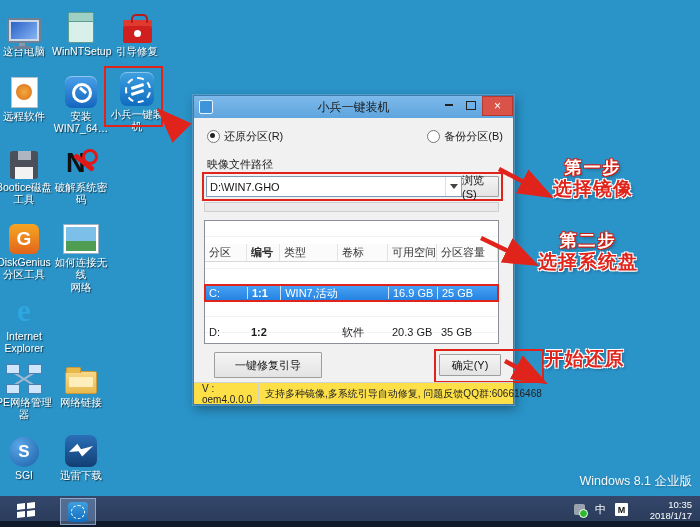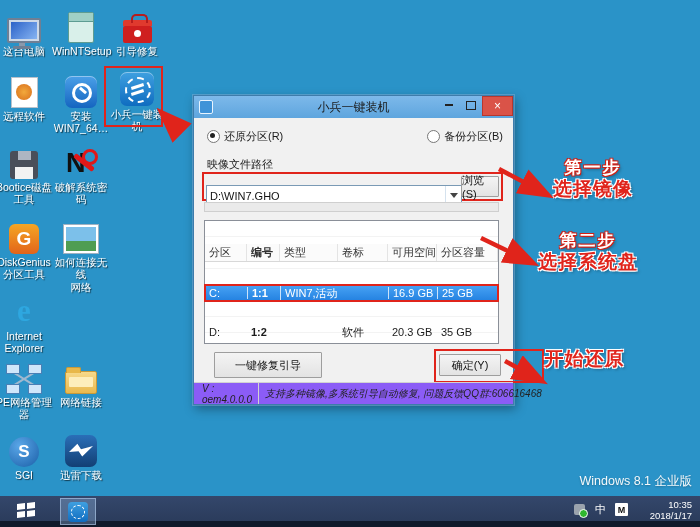--- a/index.html
+++ b/index.html
@@ -73,43 +73,43 @@
   .winbtns{position:absolute;right:0;top:0;height:22px;display:flex;}
   .winbtn{width:22px;height:18px;margin-top:0;display:flex;align-items:center;justify-content:center;}
   .winbtn .minbar{width:8px;height:2px;background:#222;}
   .winbtn .maxbox{width:8px;height:7px;border:1px solid #222;}
   .closebtn{width:29px;height:18px;background:#da5348;border:1px solid #b8372e;color:#fff;font-size:12px;
     display:flex;align-items:center;justify-content:center;line-height:1;}
   .radio{position:absolute;display:flex;align-items:center;gap:4px;}
   .rdot{width:11px;height:11px;border:1px solid #777;border-radius:50%;background:#fff;position:relative;}
   .rdot.on::after{content:"";position:absolute;left:2px;top:2px;width:5px;height:5px;background:#222;border-radius:50%;}
   .redgroup{position:absolute;left:8px;top:76px;width:297px;height:25px;border:2px solid #e0241b;background:#f1f1f1;}
-  .combo{position:absolute;left:2px;top:2px;width:254px;height:19px;background:#fff;border:1px solid #7a9ab5;display:flex;align-items:center;margin-top:9px;}
+  .combo{position:absolute;left:2px;top:2px;width:254px;height:19px;background:#fff;border:1px solid #7a9ab5;display:flex;align-items:center;}
   .combo .ctext{flex:1;padding-left:3px;font-size:11px;color:#111;}
   .combo .carrow{width:15px;height:100%;display:flex;align-items:center;justify-content:center;border-left:1px solid #d5e2ee;}
   .tri-down{width:0;height:0;border-left:4px solid transparent;border-right:4px solid transparent;border-top:5px solid #444;}
   .btn{background:linear-gradient(180deg,#f4f4f4,#e3e3e3);border:1px solid #9e9e9e;border-radius:1px;
     display:flex;align-items:center;justify-content:center;font-size:11px;color:#111;}
   .browse{position:absolute;right:2px;top:2px;width:36px;height:19px;}
   .pstrip{position:absolute;left:10px;top:106px;width:293px;height:8px;background:#eaeaea;border:1px solid #cfcfcf;}
   .ptable{position:absolute;left:10px;top:124px;width:293px;height:122px;background:#fff;border:1px solid #8a8f98;
     background-image:repeating-linear-gradient(180deg,#fff 0,#fff 15px,#f3f3f3 15px,#f3f3f3 16px);}
   .trow{display:flex;height:16px;align-items:center;margin-top:23px;}
   .thead{height:17px;background:#fbfbfb;border-bottom:1px solid #d8d8d8;color:#333;}
   .thead .tc{border-right:1px solid #e4e4e4;height:100%;display:flex;align-items:center;}
   .tc{padding-left:4px;box-sizing:border-box;overflow:hidden;white-space:nowrap;}
-  .c0{width:42px;} .c1{width:33px;font-weight:bold;} .c2{width:58px;} .c3{width:50px;} .c4{width:49px;} .c5{width:61px;}
+  .c0{width:42px;} .c1{width:33px;font-weight:bold;} .c2{width:58px;text-align:center;} .c3{width:50px;} .c4{width:49px;} .c5{width:61px;}
   .rowsel{background:linear-gradient(180deg,#48a3f5,#2381e0);color:#fff;outline:2px solid #e0241b;outline-offset:-1px;}
   .rowsel .tc{border-left:1px solid rgba(255,255,255,.75);}
   .rowsel .tc.c0{border-left:none;}
   .fixbtn{position:absolute;left:20px;top:256px;width:106px;height:24px;}
   .okframe{position:absolute;left:240px;top:253px;width:70px;height:30px;border:2px solid #e0241b;padding-left:36px;}
   .okbtn{position:absolute;left:3px;top:3px;width:60px;height:20px;}
-  .statusbar{position:absolute;left:0;bottom:0;width:100%;height:21px;border-top:1px solid #d2d2d2;background:#8b5cf6;
-    display:flex;align-items:center;font-size:10px;color:#222;font-style:italic;}
+  .statusbar{position:absolute;left:0;bottom:0;width:100%;height:21px;border-top:1px solid #d2d2d2;background:#fde047;
+    display:flex;align-items:center;font-size:10px;color:#222;}
   .statusbar .ver{padding:0 6px 0 8px;border-right:1px solid #d2d2d2;height:100%;display:flex;align-items:center;}
   .statusbar .sup{padding-left:6px;white-space:nowrap;}
   
   .anno{position:absolute;text-align:center;line-height:1.15;}
   .anno .step{font-size:17px;font-weight:bold;color:#fff;letter-spacing:2px;
     text-shadow:-1px -1px 0 #d21f14,1px -1px 0 #d21f14,-1px 1px 0 #d21f14,1px 1px 0 #d21f14,2px 2px 3px rgba(0,0,0,.35);}
   .anno .act{font-size:19px;font-weight:bold;color:#e0241b;letter-spacing:1px;
     text-shadow:-1px -1px 0 #fff,1px -1px 0 #fff,-1px 1px 0 #fff,1px 1px 0 #fff,2px 2px 3px rgba(0,0,0,.35);}
   #arrows{position:absolute;left:0;top:0;pointer-events:none;}
   

